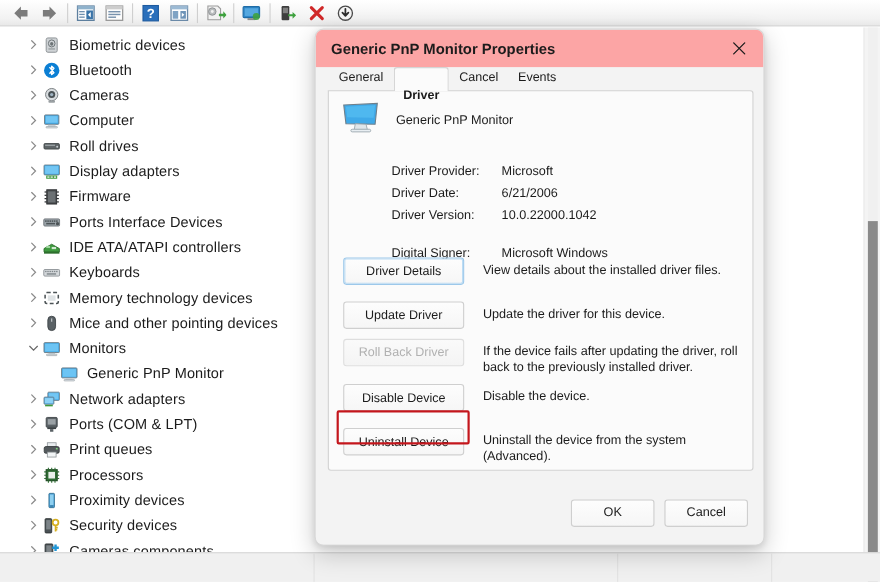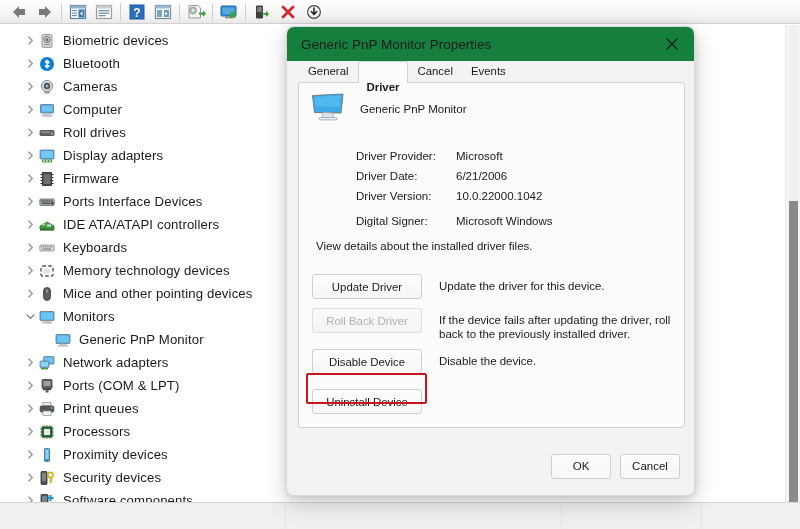--- a/index.html
+++ b/index.html
@@ -117,22 +117,22 @@
     width: 409px; height: 470px;
     background: #f3f3f3;
     border: 1px solid #d8d8d8;
     border-radius: 8px;
     box-shadow: 0 7px 22px rgba(0,0,0,0.20), 0 2px 6px rgba(0,0,0,0.10);
     overflow: hidden;
   }
   #dlg-title-bar {
     position: relative;
     height: 34px;
-    background: #15803d;
-    display: flex; align-items: center;
+    background: #fca5a5;
+    display: flex; align-items: center; font-weight: bold;
   }
   #dlg-title {
     font-family: "Liberation Sans", sans-serif;
     font-size: 13.5px;
     color: #1c1c1c;
     margin-left: 14px;
   }
   #dlg-close {
     position: absolute; right: 0; top: 0;
     width: 44px; height: 34px;
@@ -254,21 +254,21 @@
   
   #dlg-footer {
     position: absolute;
     left: 0; bottom: 0;
     width: 100%; height: 58px;
     background: #f3f3f3;
     display: flex; align-items: center; justify-content: flex-end;
     padding-right: 14px;
   }
   .foot-btn {
-    width: 60px; height: 25px;
+    width: 76px; height: 25px;
     margin-left: 9px;
     background: linear-gradient(#fdfdfd, #f6f6f6);
     border: 1px solid #cfcfcf;
     border-radius: 3px;
     font-family: "Liberation Sans", sans-serif;
     font-size: 11.5px;
     color: #1b1b1b;
     display: flex; align-items: center; justify-content: center;
   }
 </style>
@@ -704,21 +704,21 @@
               <path d="M2.8 1 L6.3 4.5 L2.8 8" stroke="#8a8a8a" stroke-width="1.1" fill="none" stroke-linecap="round"></path>
             </svg>
           </span>
           <span class="t-icon">
             <svg width="16" height="16" viewBox="0 0 16 16">
               <rect x="2" y="1.5" width="7" height="13" rx="0.8" fill="#4a5154" stroke="#2f3436" stroke-width="0.8"></rect>
               <rect x="3.1" y="2.8" width="4.8" height="8.5" fill="#7d8488"></rect>
               <path d="M11.5 2 v6 M8.5 5 h6" stroke="#2196d6" stroke-width="2.2"></path>
             </svg>
           </span>
-          <span class="t-label">Software components</span>
+          <span class="t-label">Cameras components</span>
         </div>
       </div>
   </div>
 
   <div id="vscroll">
     <div id="vtrack-top"></div>
     <div id="vthumb"></div>
   </div>
 
   <div id="bottom-strip">
@@ -756,41 +756,43 @@
             <rect x="9" y="25.5" width="18" height="2.4" rx="1.2" fill="#e8eef2" stroke="#9aa6ad" stroke-width="0.8"></rect>
           </svg>
         </span>
         <span id="dev-name">Generic PnP Monitor</span>
       </div>
 
       <div id="props">
           <div class="prop-row" style="top: 55px;"><span class="prop-label">Driver Provider:</span><span class="prop-value">Microsoft</span></div>
           <div class="prop-row" style="top: 75px;"><span class="prop-label">Driver Date:</span><span class="prop-value">6/21/2006</span></div>
           <div class="prop-row" style="top: 95px;"><span class="prop-label">Driver Version:</span><span class="prop-value">10.0.22000.1042</span></div>
-          <div class="prop-row" style="top: 120px;"><span class="prop-label">Digital Signer:</span><span class="prop-value">Microsoft Windows</span></div>
+          <div class="prop-row" style="top: 130px;"><span class="prop-label">Digital Signer:</span><span class="prop-value">Microsoft Windows</span></div>
         </div>
 
       <div id="actions">
           <div class="action-row" style="top: 151px;">
+            <div class="act-btn focused">Driver Details</div>
             <div class="act-desc">View details about the installed driver files.</div>
           </div>
           <div class="action-row" style="top: 191px;">
             <div class="act-btn">Update Driver</div>
             <div class="act-desc">Update the driver for this device.</div>
           </div>
           <div class="action-row" style="top: 225px;">
             <div class="act-btn disabled">Roll Back Driver</div>
             <div class="act-desc">If the device fails after updating the driver, roll back to the previously installed driver.</div>
           </div>
           <div class="action-row" style="top: 266px;">
             <div class="act-btn">Disable Device</div>
             <div class="act-desc">Disable the device.</div>
           </div>
           <div class="action-row" style="top: 306px;">
             <div class="act-btn">Uninstall Device</div>
+            <div class="act-desc">Uninstall the device from the system (Advanced).</div>
           </div>
         </div>
     </div>
 
     <div id="dlg-footer">
       <div class="foot-btn">OK</div>
       <div class="foot-btn">Cancel</div>
     </div>
   </div>
 

